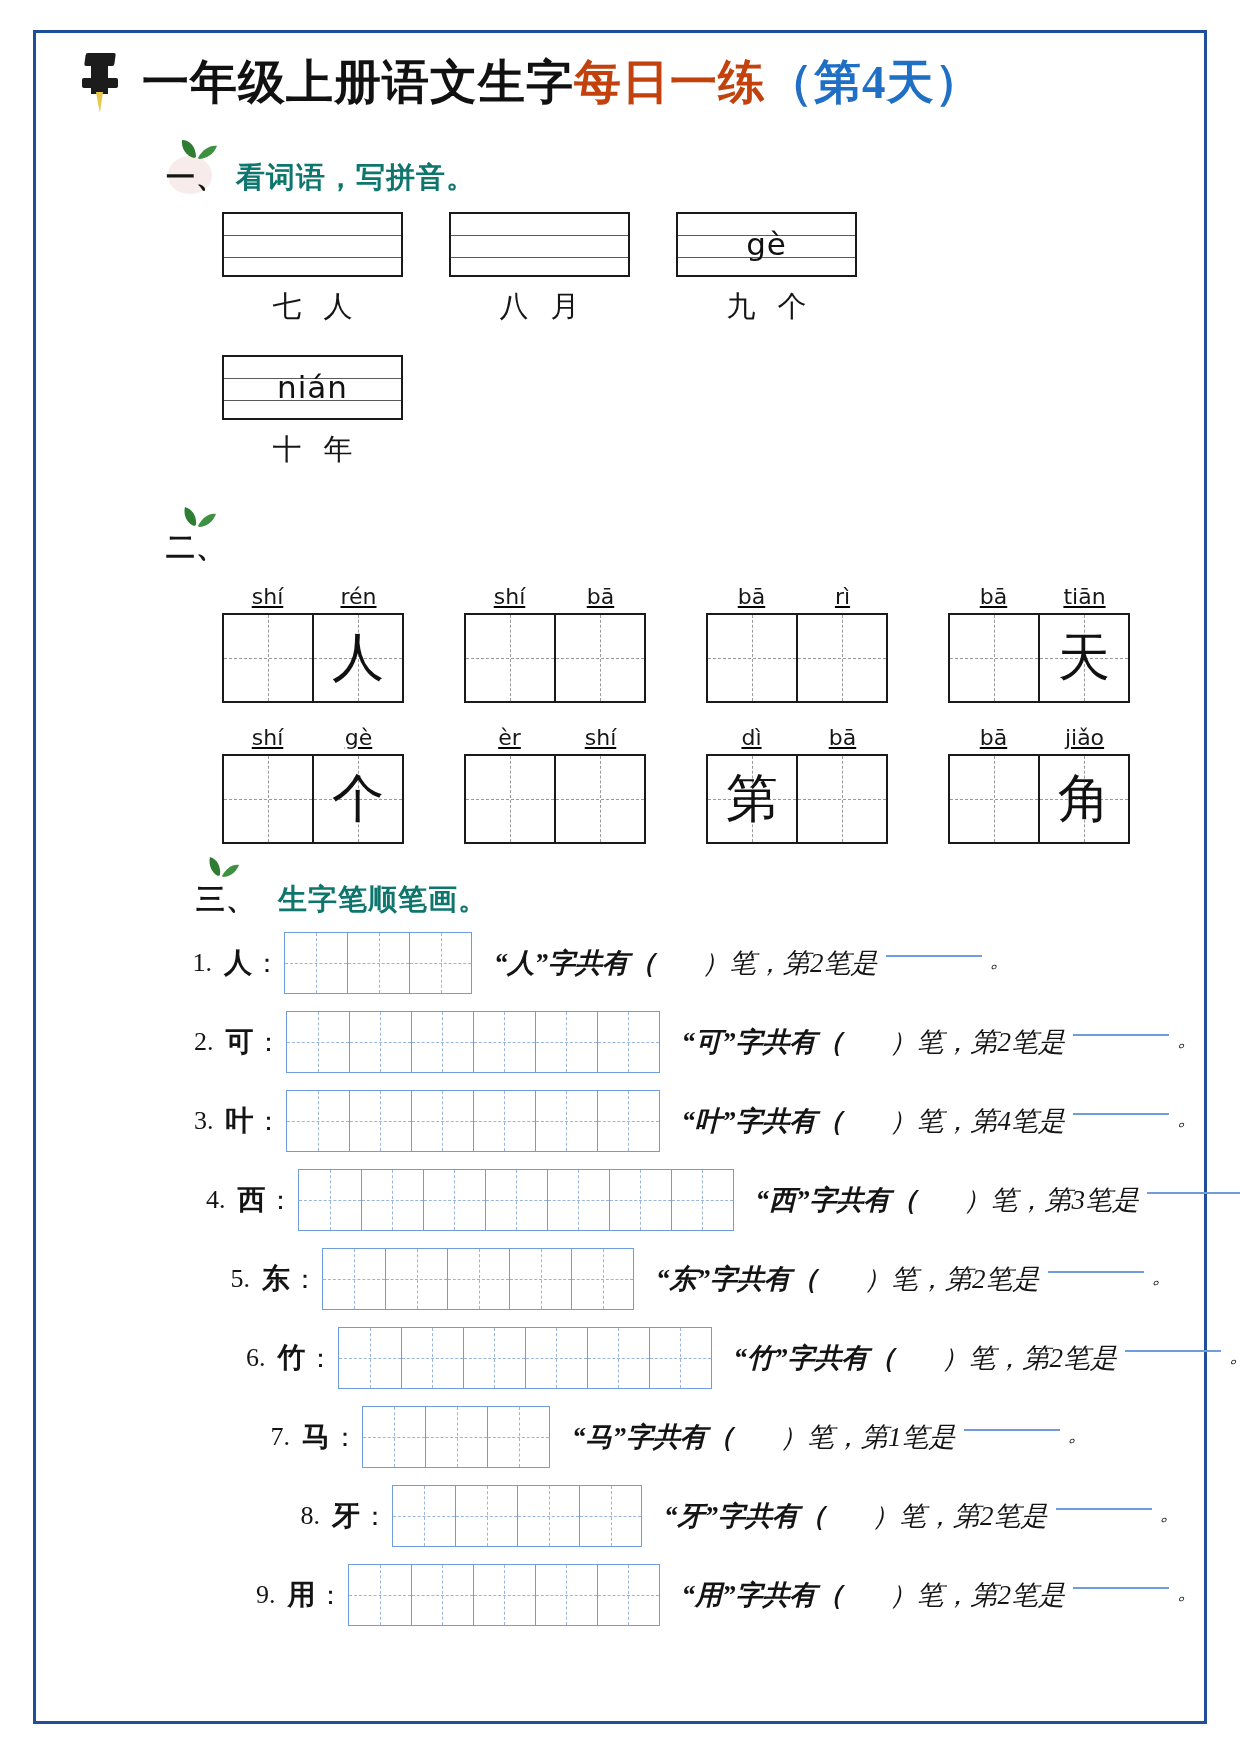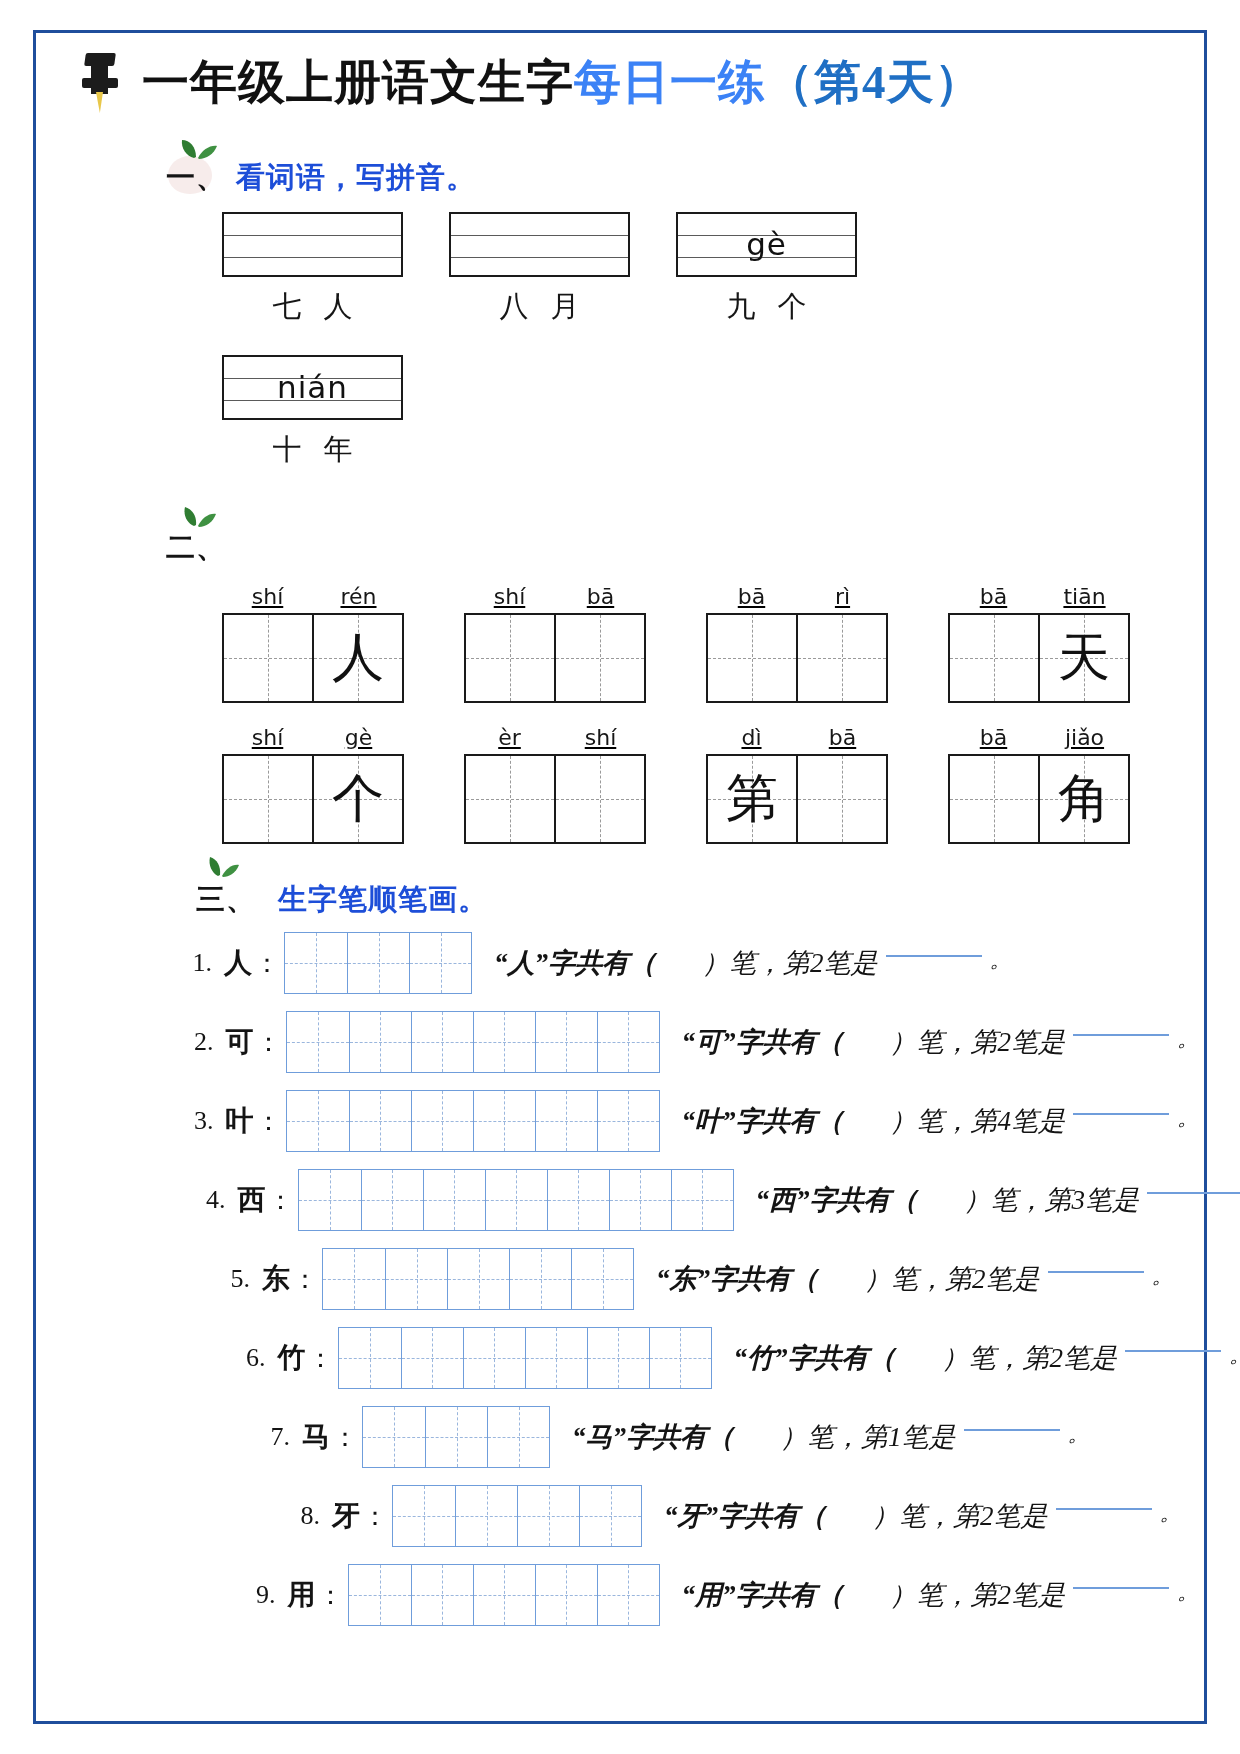--- a/index.html
+++ b/index.html
@@ -58,21 +58,21 @@
     background:#e8c74a;
     clip-path:polygon(0 0,100% 0,55% 100%);
   }
   .title-text{
     font-family:"Liberation Serif","DejaVu Serif",serif;
     font-size:47px;font-weight:bold;
     letter-spacing:1px;
     white-space:nowrap;
   }
   .t-black{color:#111111;}
-  .t-red{color:#3b82f6;}
+  .t-red{color:#c2410c;}
   .t-blue{color:#1f6fc4;}
 
   
   .section-head{
     position:relative;
     display:flex;align-items:flex-end;
     margin-left:110px;
     height:54px;
   }
   .apple-deco{
@@ -87,21 +87,21 @@
     opacity:.85;
   }
   .sec-label{
     font-family:"Liberation Sans","DejaVu Sans",sans-serif;
     font-size:29px;font-weight:bold;color:#141414;
     position:relative;z-index:2;
     letter-spacing:1px;
   }
   .sec-title{
     font-family:"Liberation Sans","DejaVu Sans",sans-serif;
-    font-size:29px;font-weight:bold;color:#1d4ed8;
+    font-size:29px;font-weight:bold;color:#0f766e;
     position:relative;z-index:2;
     margin-left:10px;letter-spacing:1px;
   }
 
   
   .p1-row{
     display:flex;
     margin-left:166px;
     margin-top:14px;
   }

